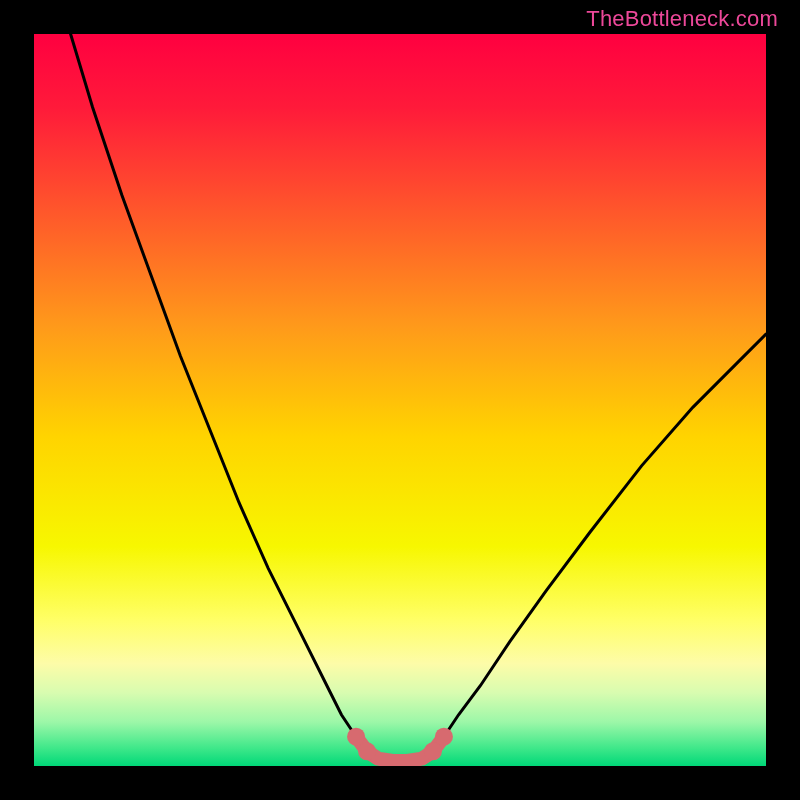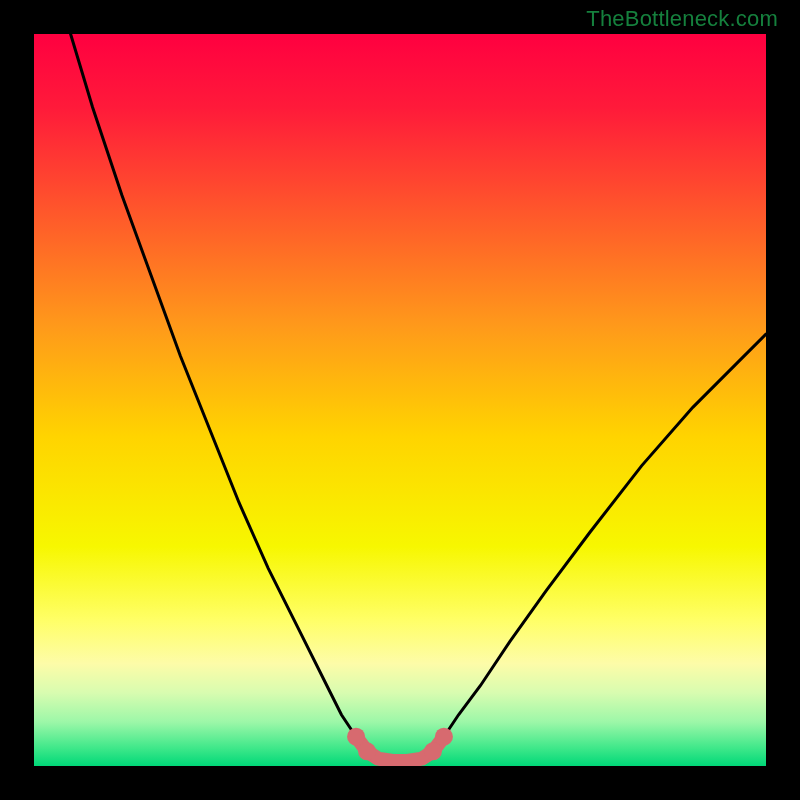--- a/index.html
+++ b/index.html
@@ -23,21 +23,21 @@
     position: absolute;
     top: 34px;
     left: 34px;
     width: 732px;
     height: 732px;
   }
   .watermark {
     position: absolute;
     top: 6px;
     right: 22px;
-    color: #15803d;
+    color: #ec4899;
     font-size: 22px;
     font-weight: 400;
     letter-spacing: 0.2px;
     font-family: Arial, Helvetica, sans-serif;
   }
 </style>
 </head>
 <body>
 
 <div class="frame">

